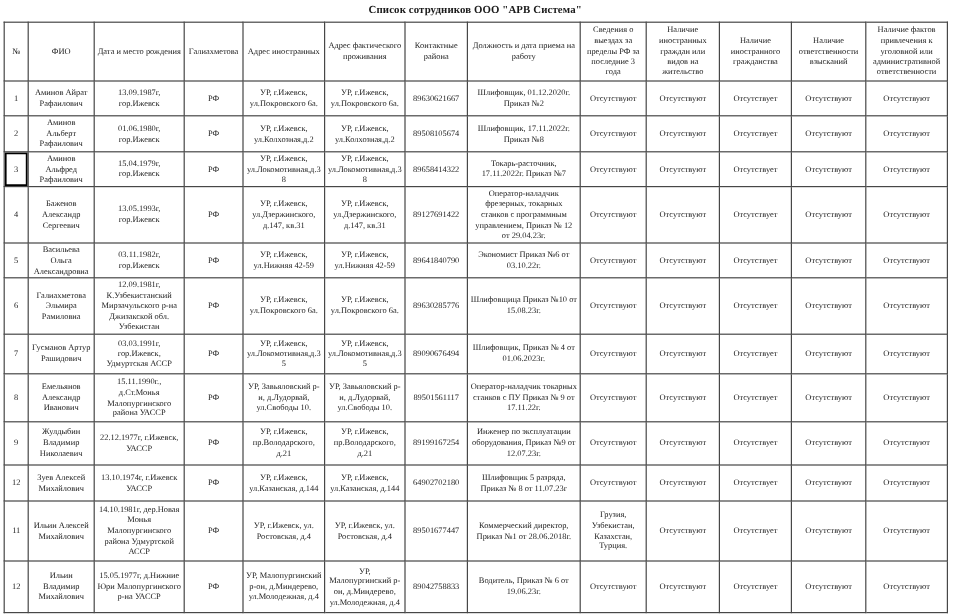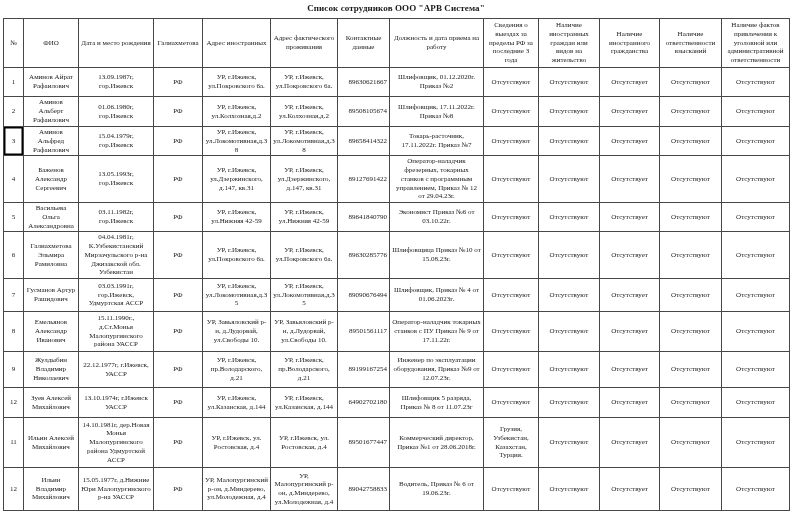--- a/index.html
+++ b/index.html
@@ -41,21 +41,21 @@
     overflow: hidden;
     word-wrap: break-word;
   }
   table.emp thead th {
     font-weight: normal;
     text-align: center;
     height: 46px;
   }
   td.a-l { text-align: center; }
   td.a-c { text-align: center; }
-  td.a-r { text-align: right; }
+  td.a-r { text-align: center; }
   td.active-cell {
     box-shadow: inset 0 0 0 1.5px #000000;
     border-color: #000000;
   }
 </style>
 </head>
 <body>
 
 <div class="page">
   <div class="doc-title">Список сотрудников ООО "АРВ Система"</div>
@@ -76,21 +76,21 @@
         <col style="width: 68px;">
       </colgroup>
     <thead>
       <tr>
           <th>№</th>
           <th>ФИО</th>
           <th>Дата и место рождения</th>
           <th>Галиахметова</th>
           <th>Адрес иностранных</th>
           <th>Адрес фактического проживания</th>
-          <th>Контактные данные</th>
+          <th>Контактные района</th>
           <th>Должность и дата приема на работу</th>
           <th>Сведения о выездах за пределы РФ за последние 3 года</th>
           <th>Наличие иностранных граждан или видов на жительство</th>
           <th>Наличие иностранного гражданства</th>
           <th>Наличие ответственности взысканий</th>
           <th>Наличие фактов привлечения к уголовной или административной ответственности</th>
         </tr>
     </thead>
     <tbody>
         <tr style="height: 29px;">
@@ -164,21 +164,21 @@
           <td class="a-l">Экономист Приказ №6 от 03.10.22г.</td>
           <td class="a-c">Отсутствуют</td>
           <td class="a-c">Отсутствуют</td>
           <td class="a-c">Отсутствует</td>
           <td class="a-c">Отсутствуют</td>
           <td class="a-c">Отсутствуют</td>
         </tr>
         <tr style="height: 45px;">
           <td class="a-c">6</td>
           <td class="a-l">Галиахметова Эльмира Рамиловна</td>
-          <td class="a-c">04.04.1981г, К.Узбекистанский Мирзачульского р-на Джизакской обл. Узбекистан</td>
+          <td class="a-c">12.09.1981г, К.Узбекистанский Мирзачульского р-на Джизакской обл. Узбекистан</td>
           <td class="a-c">РФ</td>
           <td class="a-l">УР, г.Ижевск, ул.Покровского 6а.</td>
           <td class="a-l">УР, г.Ижевск, ул.Покровского 6а.</td>
           <td class="a-r">89630285776</td>
           <td class="a-l">Шлифовщица Приказ №10 от 15.08.23г.</td>
           <td class="a-c">Отсутствуют</td>
           <td class="a-c">Отсутствуют</td>
           <td class="a-c">Отсутствует</td>
           <td class="a-c">Отсутствуют</td>
           <td class="a-c">Отсутствуют</td>

